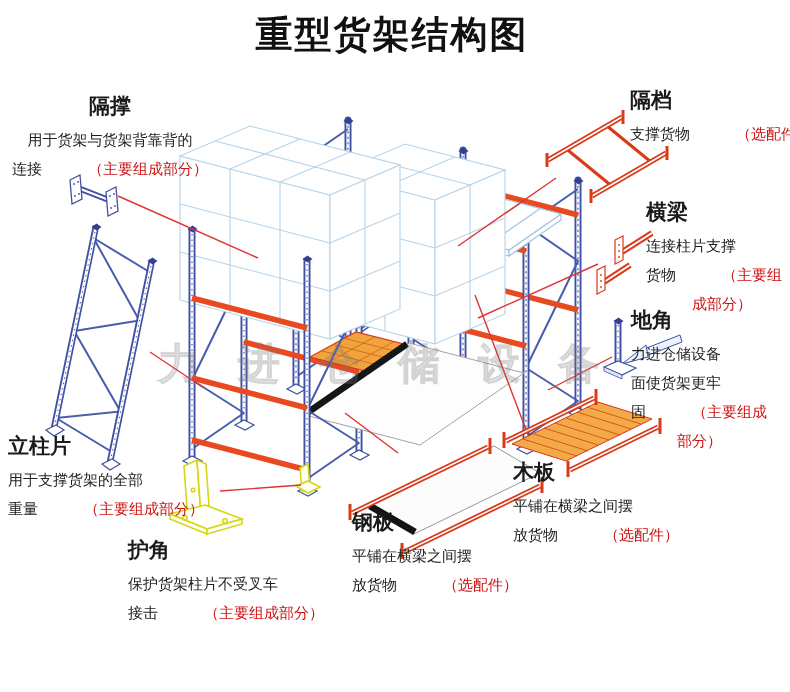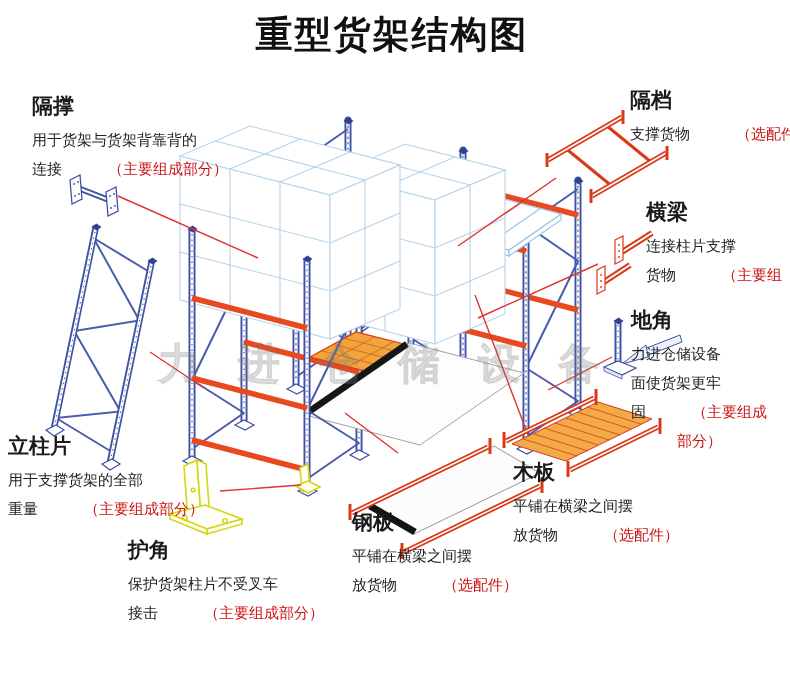--- a/index.html
+++ b/index.html
@@ -342,35 +342,36 @@
       <line x1="506" y1="441" x2="594" y2="398" stroke="#fff" stroke-width="1.5"></line>
       <line x1="504" y1="432" x2="504" y2="448" stroke="#d93a18" stroke-width="3"></line>
       <line x1="596" y1="389" x2="596" y2="405" stroke="#d93a18" stroke-width="3"></line>
       <line x1="570" y1="470" x2="658" y2="427" stroke="#d93a18" stroke-width="5"></line>
       <line x1="570" y1="470" x2="658" y2="427" stroke="#fff" stroke-width="1.5"></line>
       <line x1="568" y1="461" x2="568" y2="477" stroke="#d93a18" stroke-width="3"></line>
       <line x1="660" y1="418" x2="660" y2="434" stroke="#d93a18" stroke-width="3"></line>
     </g>
   </svg>
 
-  <div class="label" style="left:32px;top:92px;">
+  <div class="label" style="left:12px;top:92px;text-align:center;">
     <h3>隔撑</h3>
     <p><span>用于货架与货架背靠背的</span></p>
     <p><span>连接</span><span class="red">（主要组成部分）</span></p>
   </div>
 
   <div class="label" style="left:630px;top:86px;">
     <h3>隔档</h3>
     <p><span>支撑货物</span><span class="red">（选配件）</span></p>
   </div>
 
   <div class="label" style="left:646px;top:198px;">
     <h3>横梁</h3>
     <p><span>连接柱片支撑</span></p>
     <p><span>货物</span><span class="red">（主要组</span></p>
+    <p><span class="red">成部分）</span></p>
   </div>
 
   <div class="label" style="left:631px;top:306px;">
     <h3>地角</h3>
     <p><span>力进仓储设备</span></p>
     <p><span>面使货架更牢</span></p>
     <p><span>固</span><span class="red">（主要组成</span></p>
     <p><span class="red">部分）</span></p>
   </div>
 

